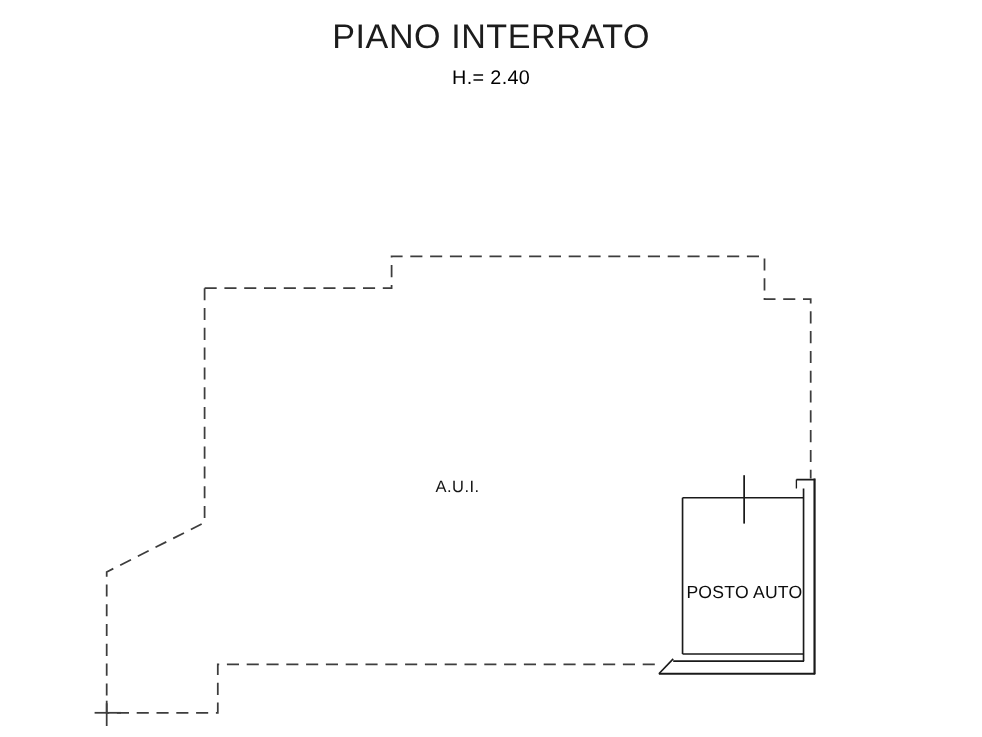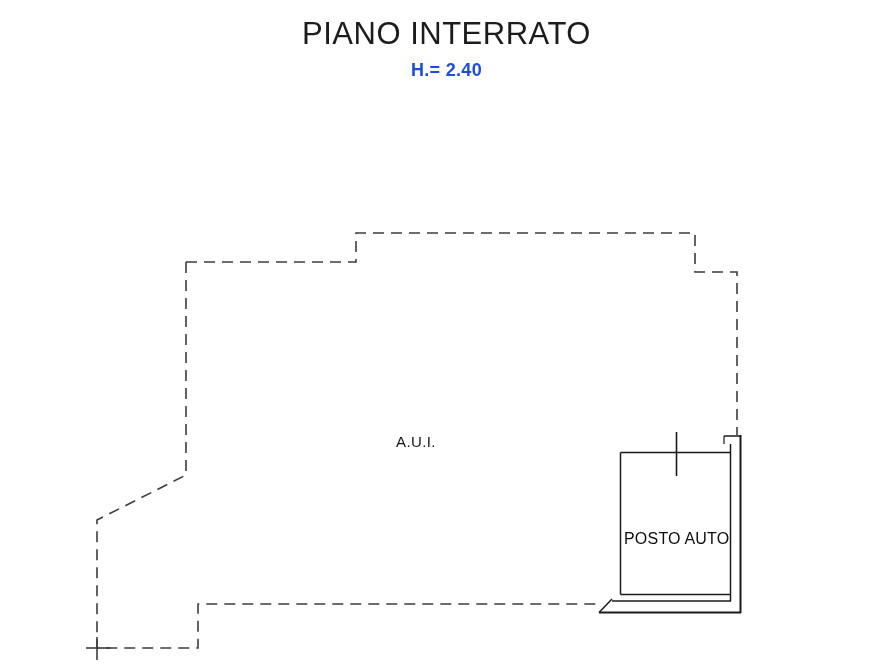--- a/index.html
+++ b/index.html
@@ -35,22 +35,22 @@
     letter-spacing: 0.5px;
     font-weight: 400;
     color: #1c1c1c;
     line-height: 1.05;
     font-family: "Liberation Sans", sans-serif;
   }
   .plan-subtitle {
     margin-top: 9px;
     font-size: 18px;
     letter-spacing: 0.3px;
-    font-weight: 700;
-    color: #1d4ed8;
+    font-weight: 400;
+    color: #000000;
     font-family: "Liberation Sans", sans-serif;
   }
   svg.plan-canvas {
     position: absolute;
     left: 0; top: 0;
     width: 893px;
     height: 670px;
     display: block;
   }
   .room-label {

